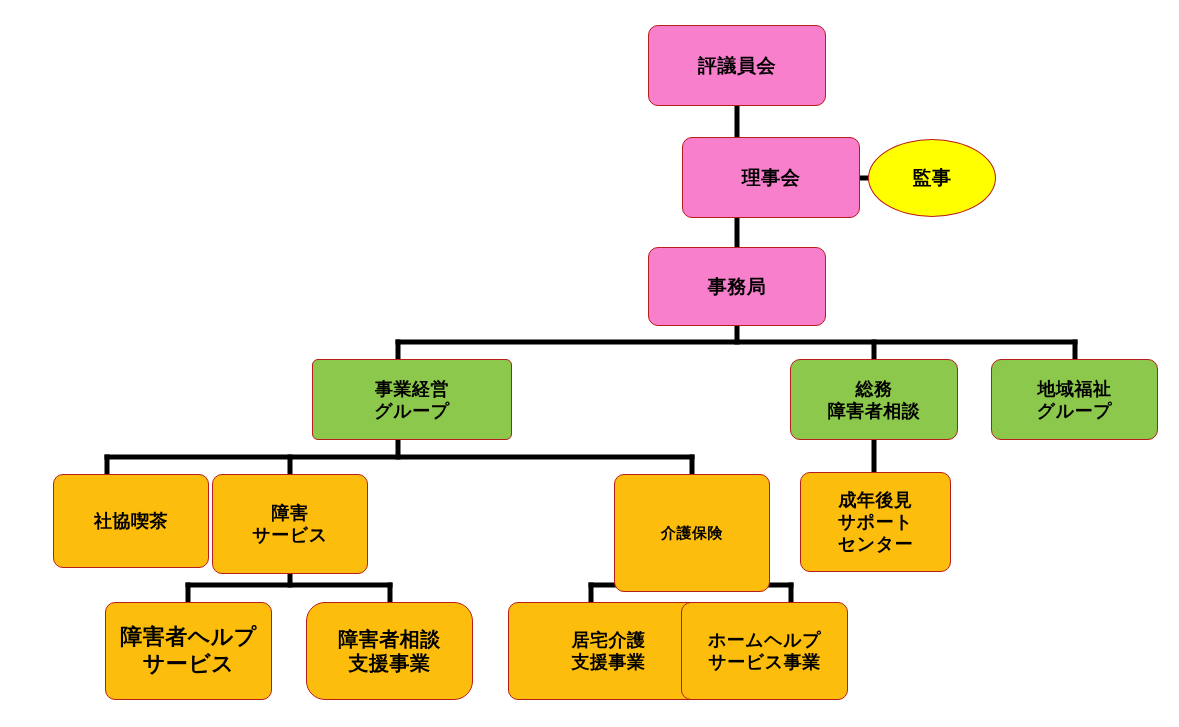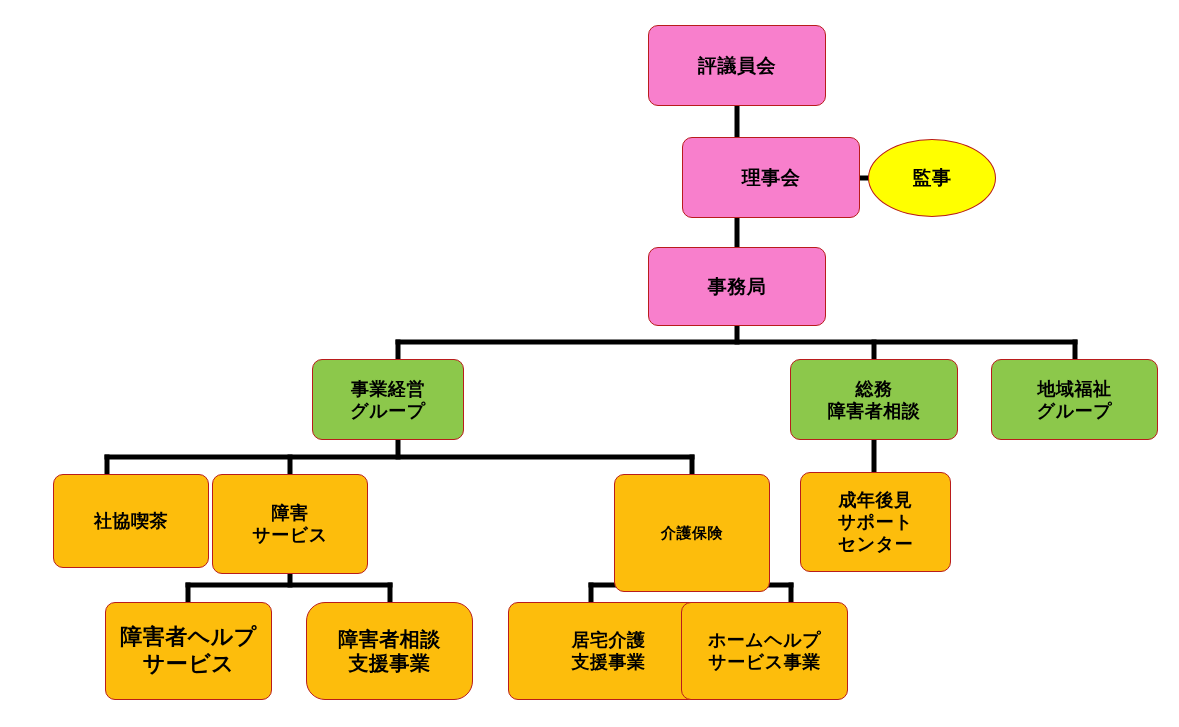--- a/index.html
+++ b/index.html
@@ -74,21 +74,21 @@
       <line x1="692" y1="568" x2="692" y2="585" stroke="#000000" stroke-width="5" stroke-linecap="square"></line>
       <line x1="591" y1="585" x2="791" y2="585" stroke="#000000" stroke-width="5" stroke-linecap="square"></line>
       <line x1="591" y1="585" x2="591" y2="602" stroke="#000000" stroke-width="5" stroke-linecap="square"></line>
       <line x1="791" y1="585" x2="791" y2="602" stroke="#000000" stroke-width="5" stroke-linecap="square"></line>
     </svg>
   <div id="node-layer">
       <div class="node pink" style="left: 648px; top: 25px; width: 178px; height: 81px; background: rgb(248, 127, 204); font-size: 19px;"><span>評議員会</span></div>
       <div class="node pink" style="left: 648px; top: 137px; width: 178px; height: 81px; background: rgb(248, 127, 204); font-size: 19px; margin-left: 34px;"><span>理事会</span></div>
       <div class="node ellipse" style="left: 868px; top: 139px; width: 128px; height: 78px; background: rgb(255, 255, 0); font-size: 19px;"><span>監事</span></div>
       <div class="node pink" style="left: 648px; top: 247px; width: 178px; height: 79px; background: rgb(248, 127, 204); font-size: 19px;"><span>事務局</span></div>
-      <div class="node green" style="left: 312px; top: 359px; width: 152px; height: 81px; background: rgb(140, 200, 75); font-size: 18px;"><span>事業経営
+      <div class="node green" style="left: 312px; top: 359px; width: 200px; height: 81px; background: rgb(140, 200, 75); font-size: 18px; border-radius: 6px;"><span>事業経営
 グループ</span></div>
       <div class="node green" style="left: 790px; top: 359px; width: 168px; height: 81px; background: rgb(140, 200, 75); font-size: 18px;"><span>総務
 障害者相談</span></div>
       <div class="node green" style="left: 991px; top: 359px; width: 167px; height: 81px; background: rgb(140, 200, 75); font-size: 18px;"><span>地域福祉
 グループ</span></div>
       <div class="node orange" style="left: 29px; top: 474px; width: 156px; height: 94px; background: rgb(253, 189, 12); font-size: 18px; margin-left: 24px;"><span>社協喫茶</span></div>
       <div class="node orange" style="left: 212px; top: 474px; width: 156px; height: 100px; background: rgb(253, 189, 12); font-size: 18px;"><span>障害
 サービス</span></div>
       <div class="node orange" style="left: 614px; top: 474px; width: 156px; height: 118px; background: rgb(253, 189, 12); font-size: 15px;"><span>介護保険</span></div>
       <div class="node orange" style="left: 800px; top: 472px; width: 151px; height: 100px; background: rgb(253, 189, 12); font-size: 18px;"><span>成年後見

